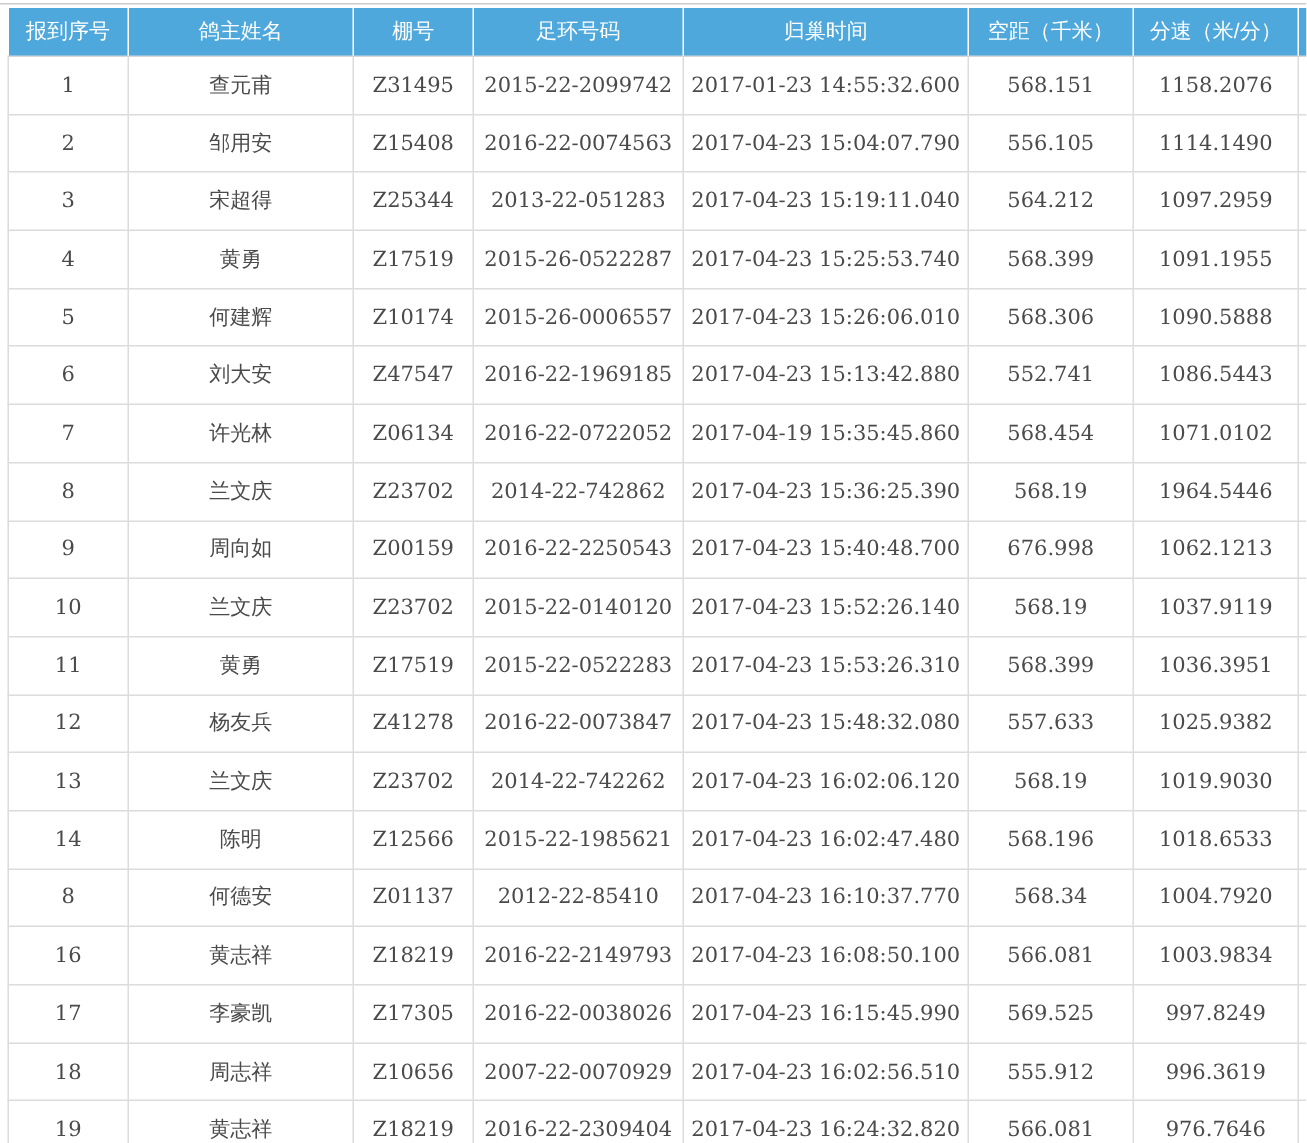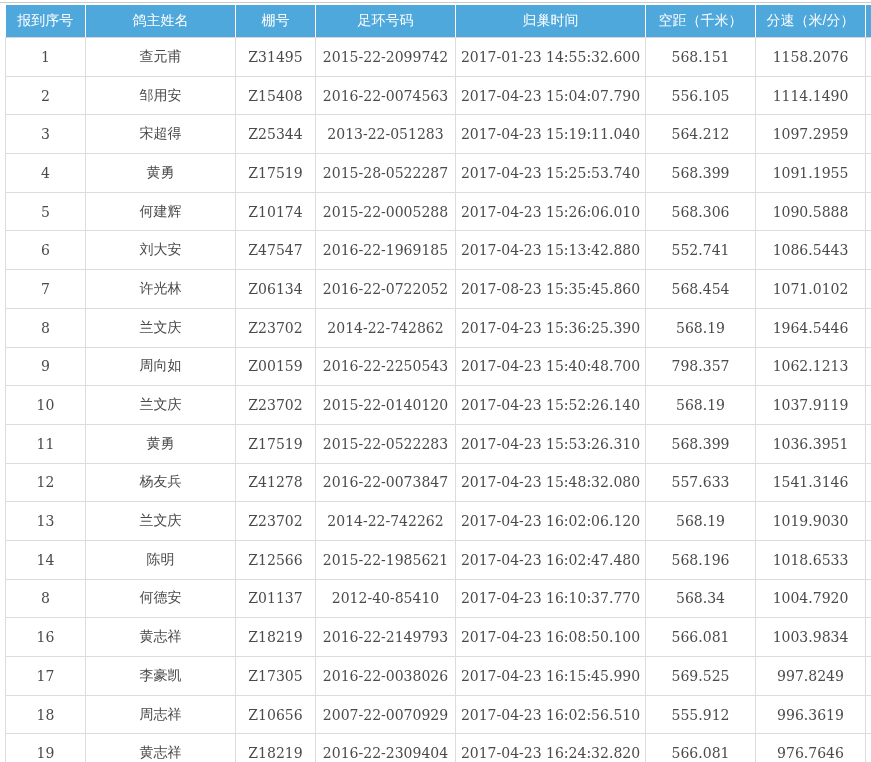--- a/index.html
+++ b/index.html
@@ -114,73 +114,73 @@
           <td>2013-22-051283</td>
           <td>2017-04-23 15:19:11.040</td>
           <td>564.212</td>
           <td>1097.2959</td>
           <td></td>
         </tr>
         <tr>
           <td>4</td>
           <td>黄勇</td>
           <td>Z17519</td>
-          <td>2015-28-0522287</td>
+          <td>2015-26-0522287</td>
           <td>2017-04-23 15:25:53.740</td>
           <td>568.399</td>
           <td>1091.1955</td>
           <td></td>
         </tr>
         <tr>
           <td>5</td>
           <td>何建辉</td>
           <td>Z10174</td>
-          <td>2015-22-0005288</td>
+          <td>2015-26-0006557</td>
           <td>2017-04-23 15:26:06.010</td>
           <td>568.306</td>
           <td>1090.5888</td>
           <td></td>
         </tr>
         <tr>
           <td>6</td>
           <td>刘大安</td>
           <td>Z47547</td>
           <td>2016-22-1969185</td>
           <td>2017-04-23 15:13:42.880</td>
           <td>552.741</td>
           <td>1086.5443</td>
           <td></td>
         </tr>
         <tr>
           <td>7</td>
           <td>许光林</td>
           <td>Z06134</td>
           <td>2016-22-0722052</td>
-          <td>2017-08-23 15:35:45.860</td>
+          <td>2017-04-19 15:35:45.860</td>
           <td>568.454</td>
           <td>1071.0102</td>
           <td></td>
         </tr>
         <tr>
           <td>8</td>
           <td>兰文庆</td>
           <td>Z23702</td>
           <td>2014-22-742862</td>
           <td>2017-04-23 15:36:25.390</td>
           <td>568.19</td>
           <td>1964.5446</td>
           <td></td>
         </tr>
         <tr>
           <td>9</td>
           <td>周向如</td>
           <td>Z00159</td>
           <td>2016-22-2250543</td>
           <td>2017-04-23 15:40:48.700</td>
-          <td>798.357</td>
+          <td>676.998</td>
           <td>1062.1213</td>
           <td></td>
         </tr>
         <tr>
           <td>10</td>
           <td>兰文庆</td>
           <td>Z23702</td>
           <td>2015-22-0140120</td>
           <td>2017-04-23 15:52:26.140</td>
           <td>568.19</td>
@@ -197,21 +197,21 @@
           <td>1036.3951</td>
           <td></td>
         </tr>
         <tr>
           <td>12</td>
           <td>杨友兵</td>
           <td>Z41278</td>
           <td>2016-22-0073847</td>
           <td>2017-04-23 15:48:32.080</td>
           <td>557.633</td>
-          <td>1541.3146</td>
+          <td>1025.9382</td>
           <td></td>
         </tr>
         <tr>
           <td>13</td>
           <td>兰文庆</td>
           <td>Z23702</td>
           <td>2014-22-742262</td>
           <td>2017-04-23 16:02:06.120</td>
           <td>568.19</td>
           <td>1019.9030</td>
@@ -224,21 +224,21 @@
           <td>2015-22-1985621</td>
           <td>2017-04-23 16:02:47.480</td>
           <td>568.196</td>
           <td>1018.6533</td>
           <td></td>
         </tr>
         <tr>
           <td>8</td>
           <td>何德安</td>
           <td>Z01137</td>
-          <td>2012-40-85410</td>
+          <td>2012-22-85410</td>
           <td>2017-04-23 16:10:37.770</td>
           <td>568.34</td>
           <td>1004.7920</td>
           <td></td>
         </tr>
         <tr>
           <td>16</td>
           <td>黄志祥</td>
           <td>Z18219</td>
           <td>2016-22-2149793</td>

